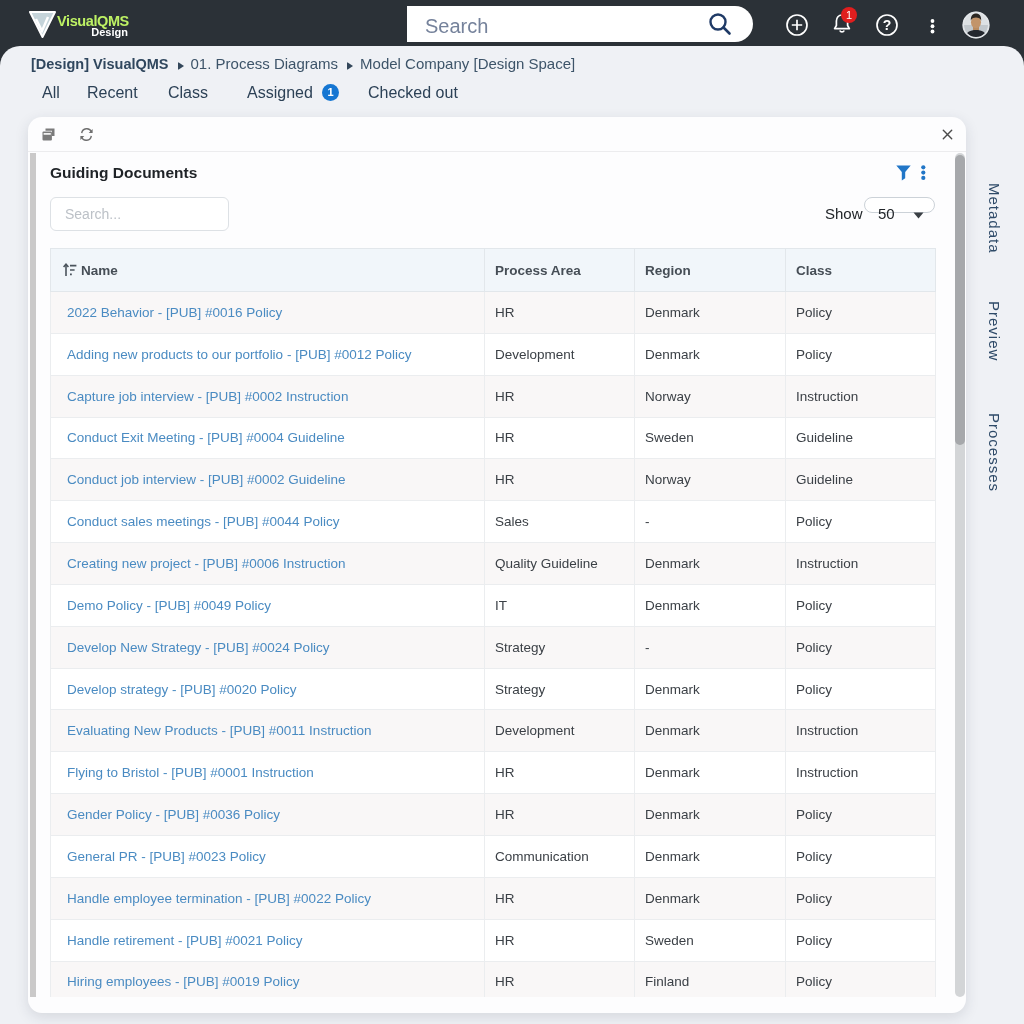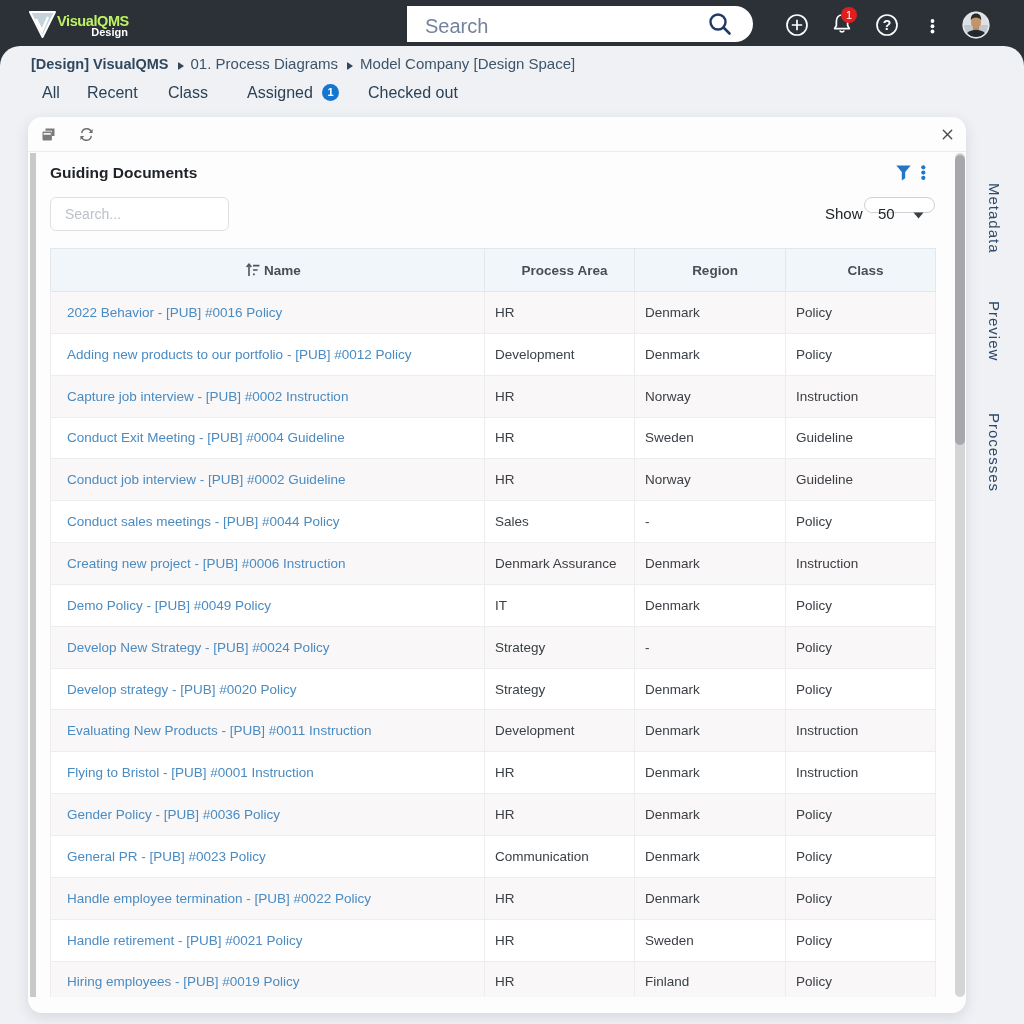--- a/index.html
+++ b/index.html
@@ -41,21 +41,21 @@
 .h1 { position:absolute; left:14px; top:11px; font-size:15.5px; font-weight:bold; color:#1f2327; }
 .funnel { position:absolute; left:860px; top:12px; }
 .kebab { position:absolute; left:885px; top:12px; }
 .sbox { position:absolute; left:14px; top:44px; width:179px; height:34px; background:#fff; border:1px solid #dde1e5; border-radius:6px; font-size:14px; color:#bcc1c7; line-height:32px; padding-left:14px; }
 .show { position:absolute; left:789px; top:52px; font-size:15px; color:#212529; }
 .select { position:absolute; left:828px; top:44px; width:71px; height:16px; background:#fff; border:1px solid #ccd2d8; border-radius:10px; font-size:15px; color:#212529; line-height:32px; padding-left:13px; }
 .select svg { position:absolute; right:10px; top:14px; }
 
 table { position:absolute; left:14px; top:95px; width:885px; border-collapse:collapse; table-layout:fixed; font-size:13.5px; }
 col.c1{width:434px} col.c2{width:150px} col.c3{width:151px} col.c4{width:150px}
-thead th { height:43px; background:#f1f6fa; border:1px solid #e2e7eb; text-align:center; font-size:13.5px; color:#464e56; padding-left:10px; font-weight:bold; }
+thead th { height:43px; background:#f1f6fa; border:1px solid #e2e7eb; text-align:left; font-size:13.5px; color:#464e56; padding-left:10px; font-weight:bold; }
 thead th:first-child { padding-left:12px; }
 tbody td { height:41.85px; border:1px solid #ebedef; border-top:none; color:#3b4046; padding-left:10px; }
 tbody td:first-child { padding-left:16px; }
 tbody tr:nth-child(odd) { background:#f9f7f7; }
 tbody tr:nth-child(even) { background:#fff; }
 td a { color:#4a8bc2; text-decoration:none; }
 .sorticon { vertical-align:-2px; margin-right:4px; }
 .ver { position:absolute; left:442px; top:833px; font-size:9px; color:#4a4f54;margin-top:24px; }
 
 
@@ -169,21 +169,21 @@
               <td>Guideline</td>
             </tr>
           <tr>
               <td><a>Conduct sales meetings - [PUB] #0044 Policy</a></td>
               <td>Sales</td>
               <td>-</td>
               <td>Policy</td>
             </tr>
           <tr>
               <td><a>Creating new project - [PUB] #0006 Instruction</a></td>
-              <td>Denmark Assurance</td>
+              <td>Quality Guideline</td>
               <td>Denmark</td>
               <td>Instruction</td>
             </tr>
           <tr>
               <td><a>Demo Policy - [PUB] #0049 Policy</a></td>
               <td>IT</td>
               <td>Denmark</td>
               <td>Policy</td>
             </tr>
           <tr>

